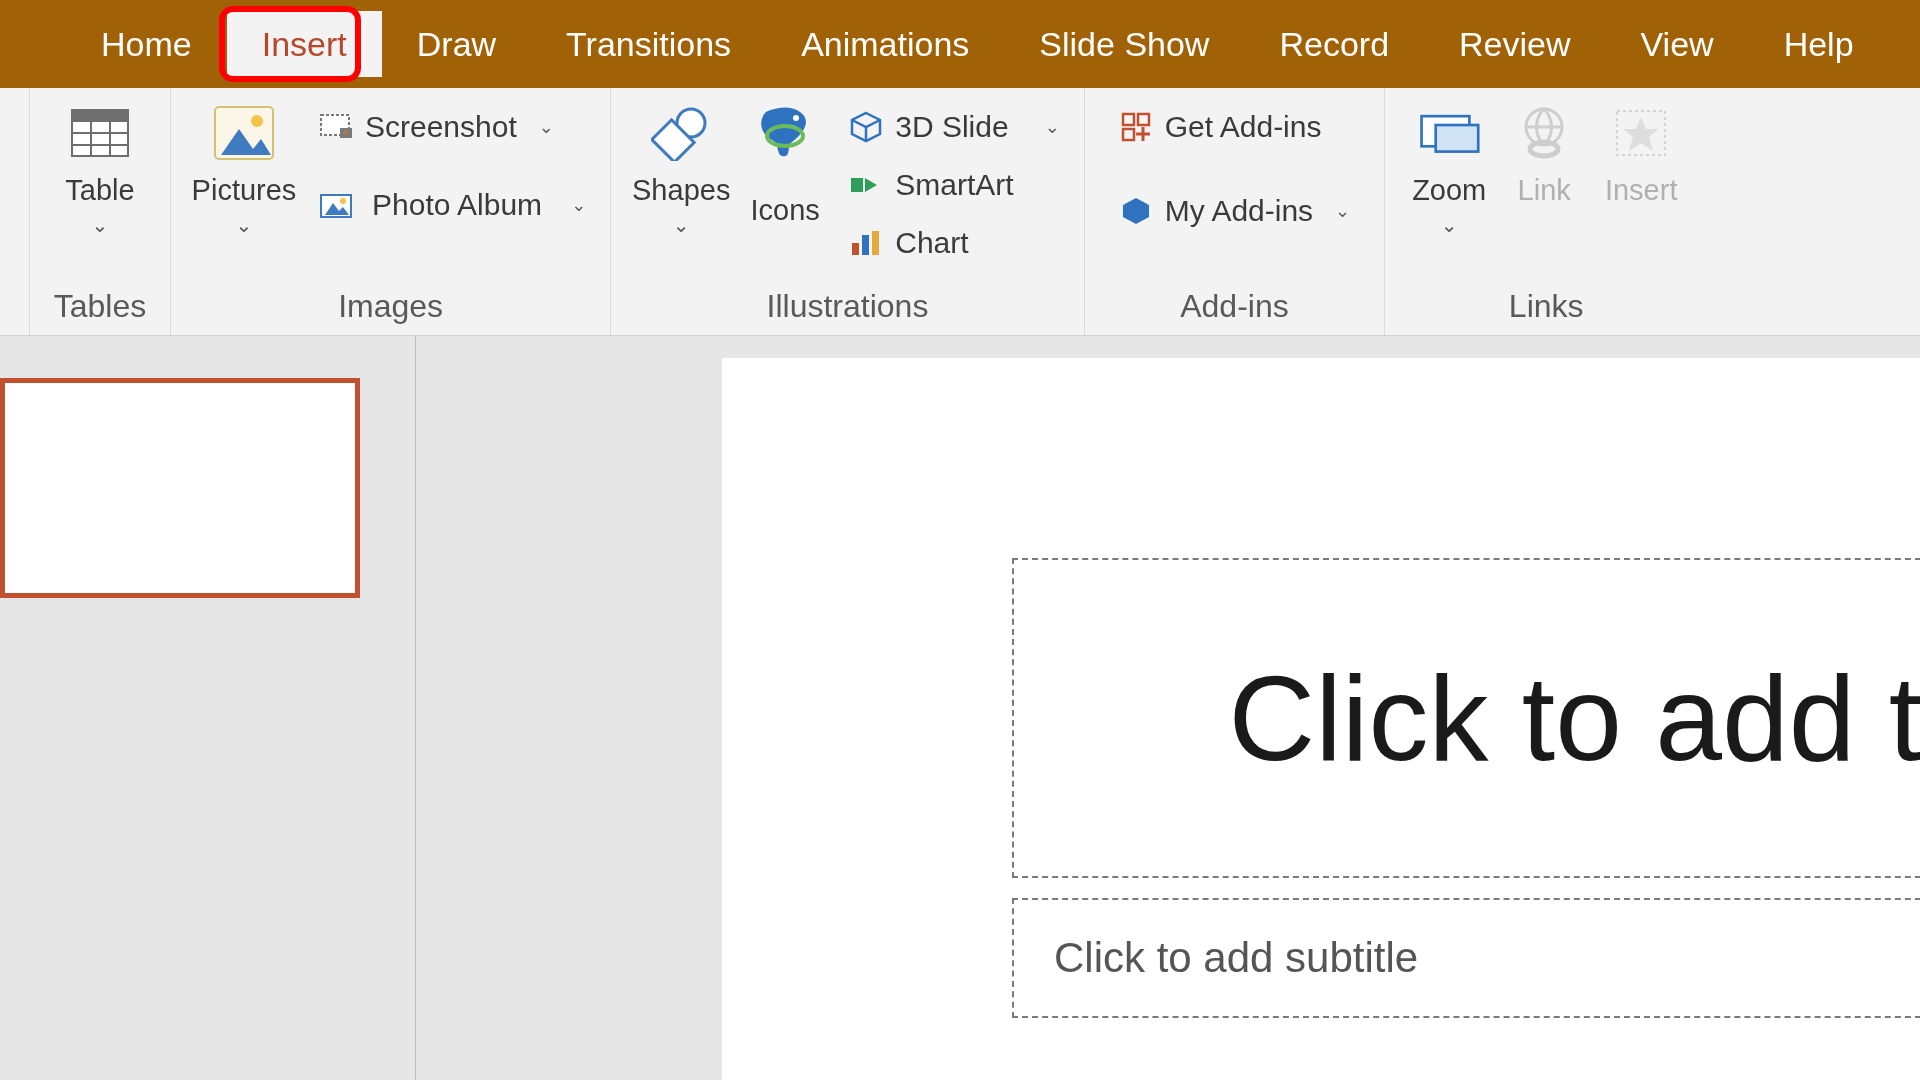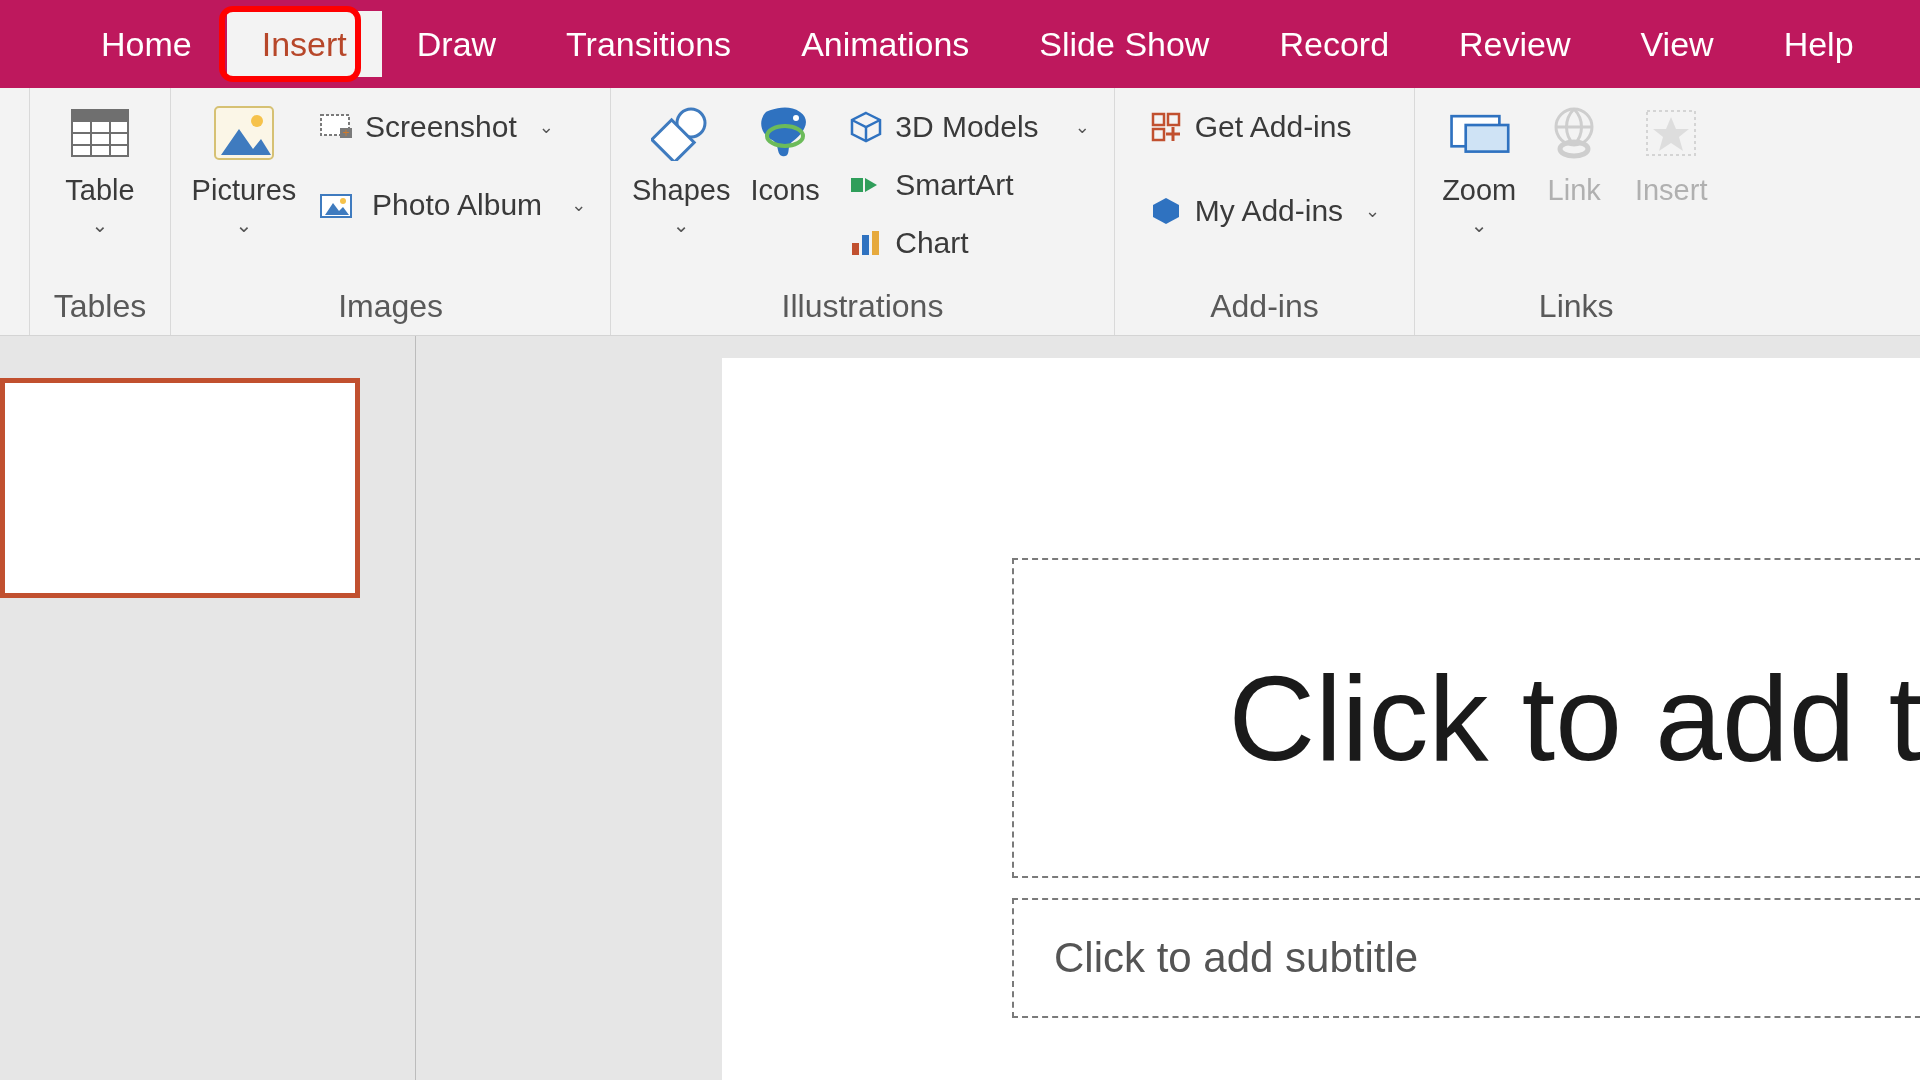--- a/index.html
+++ b/index.html
@@ -3,21 +3,21 @@
 <meta charset="utf-8">
 <style>
   * { box-sizing: border-box; margin: 0; padding: 0; font-family: "Segoe UI", Arial, sans-serif; }
   html, body { width: 1920px; height: 1080px; overflow: hidden; background: #e6e6e6; }
 
   
   .tabbar {
     display: flex;
     align-items: center;
     height: 88px;
-    background: #be185d;
+    background: #a16207;
     padding-left: 66px;
     gap: 0;
   }
   .tab {
     color: #fff;
     font-size: 34px;
     font-weight: 400;
     padding: 0 35px;
     height: 66px;
     line-height: 66px;
@@ -262,40 +262,40 @@
       <div class="big-btn">
         <div class="iconbox">
           <svg width="60" height="56" viewBox="0 0 60 56">
             <circle cx="40" cy="18" r="14" fill="#fff" stroke="#3f7bbf" stroke-width="3"></circle>
             <rect x="6" y="22" width="32" height="28" fill="#fff" stroke="#3f7bbf" stroke-width="3" transform="rotate(45 22 36)"></rect>
           </svg>
         </div>
         <div class="lbl">Shapes</div>
         <div class="caret">⌄</div>
       </div>
-      <div class="big-btn" style="width:96px;">
+      <div class="big-btn" style="width:96px;gap:20px;">
         <div class="iconbox">
           <svg width="58" height="54" viewBox="0 0 58 54">
             <path d="M10 6 C 10 6, 30 -4, 44 6 C 58 16, 44 30, 36 36 C 30 40, 36 52, 26 50 C 20 48, 24 38, 16 34 C 4 28, 2 14, 10 6 Z" fill="#2f72c0"></path>
             <circle cx="40" cy="12" r="3" fill="#fff"></circle>
             <ellipse cx="29" cy="30" rx="18" ry="10" fill="none" stroke="#6cbb5a" stroke-width="4"></ellipse>
           </svg>
         </div>
         <div class="lbl">Icons</div>
       </div>
       <div class="vcol" style="margin-left:6px;">
         <div class="small-btn">
           <span class="icon16">
             <svg width="32" height="32" viewBox="0 0 32 32">
               <polygon points="16,2 30,9 30,23 16,30 2,23 2,9" fill="none" stroke="#2f72c0" stroke-width="2.5"></polygon>
               <polyline points="2,9 16,16 30,9" fill="none" stroke="#2f72c0" stroke-width="2.5"></polyline>
               <line x1="16" y1="16" x2="16" y2="30" stroke="#2f72c0" stroke-width="2.5"></line>
             </svg>
           </span>
-          <span>3D Models</span>
+          <span>3D Slide</span>
           <span class="caret" style="margin-left:24px;">⌄</span>
         </div>
         <div class="small-btn">
           <span class="icon16">
             <svg width="34" height="26" viewBox="0 0 34 26">
               <rect x="2" y="6" width="12" height="14" fill="#2f9e5a"></rect>
               <polygon points="16,6 28,13 16,20" fill="#2f9e5a"></polygon>
             </svg>
           </span>
           <span>SmartArt</span>

